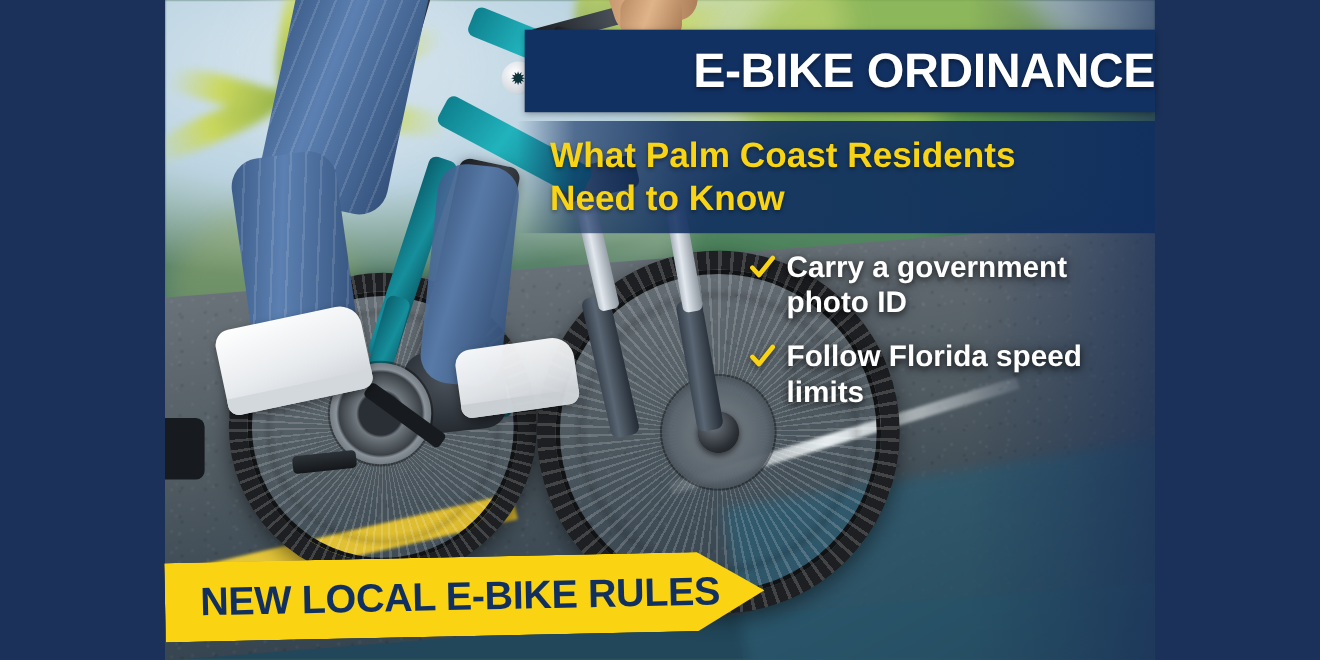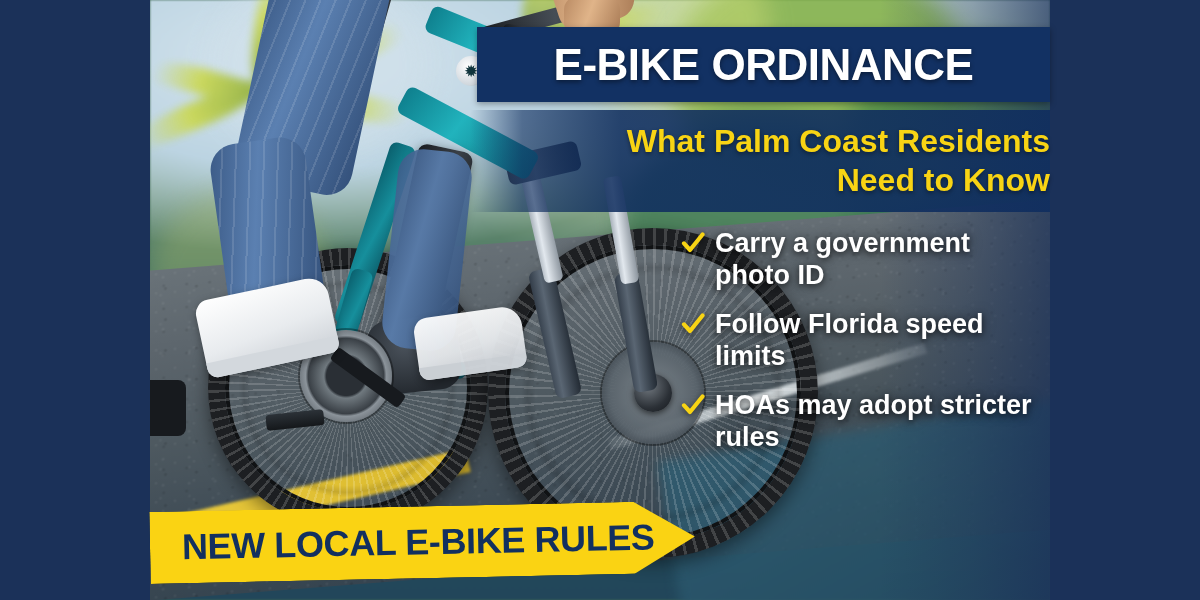--- a/index.html
+++ b/index.html
@@ -204,38 +204,38 @@
     position:absolute; top:0; right:0; width:170px; height:100%;
     background:linear-gradient(90deg, rgba(27,49,89,0) 0%, rgba(27,49,89,.35) 55%, rgba(27,49,89,.72) 100%);
   }
 
   
   .title-band{
     position:absolute;
     left:477px; top:27px;
     width:573px; height:75px;
     background:#123163;
-    display:flex; align-items:center; justify-content:center;
+    display:flex; align-items:center; justify-content:flex-end;
     box-shadow:0 2px 6px rgba(0,0,0,.35);
   }
   .title-band .title{
     color:#ffffff;
     font-size:44px;
     font-weight:bold;
     letter-spacing:-0.5px;
     white-space:nowrap;
     text-shadow:0 2px 5px rgba(0,0,0,.45);
   }
 
   .subtitle-band{
     position:absolute;
     left:470px; top:110px;
     width:580px; height:102px;
     background:linear-gradient(90deg, rgba(16,46,95,0) 0%, rgba(16,46,95,.62) 9%, rgba(16,46,95,.88) 26%, rgba(16,46,95,.93) 100%);
-    display:flex; flex-direction:column; align-items:flex-end; justify-content:center;
+    display:flex; flex-direction:column; align-items:flex-start; justify-content:center;
     padding-left:30px;
   }
   .subtitle-band .sub-line{
     color:#f8d414;
     font-size:32px;
     font-weight:bold;
     line-height:1.22;
     text-align:center;
     white-space:nowrap;
     text-shadow:0 2px 4px rgba(0,0,0,.4);
@@ -423,28 +423,20 @@
 
     <div class="bullet">
       <span class="check">
         <svg width="24" height="24" viewBox="0 0 24 24" aria-hidden="true">
           <path d="M3 12.4 L9 19 L21.5 3.5" fill="none" stroke="#F8D414" stroke-width="4.2" stroke-linecap="round" stroke-linejoin="round"></path>
         </svg>
       </span>
       <span class="bullet-text">Follow Florida speed limits</span>
     </div>
 
-    <div class="bullet">
-      <span class="check">
-        <svg width="24" height="24" viewBox="0 0 24 24" aria-hidden="true">
-          <path d="M3 12.4 L9 19 L21.5 3.5" fill="none" stroke="#F8D414" stroke-width="4.2" stroke-linecap="round" stroke-linejoin="round"></path>
-        </svg>
-      </span>
-      <span class="bullet-text">HOAs may adopt stricter rules</span>
-    </div>
 
   </div>
 
   <div class="ribbon-wrap">
     <div class="ribbon">
       <span class="ribbon-text">NEW LOCAL E-BIKE RULES</span>
     </div>
   </div>
 
 </div>

